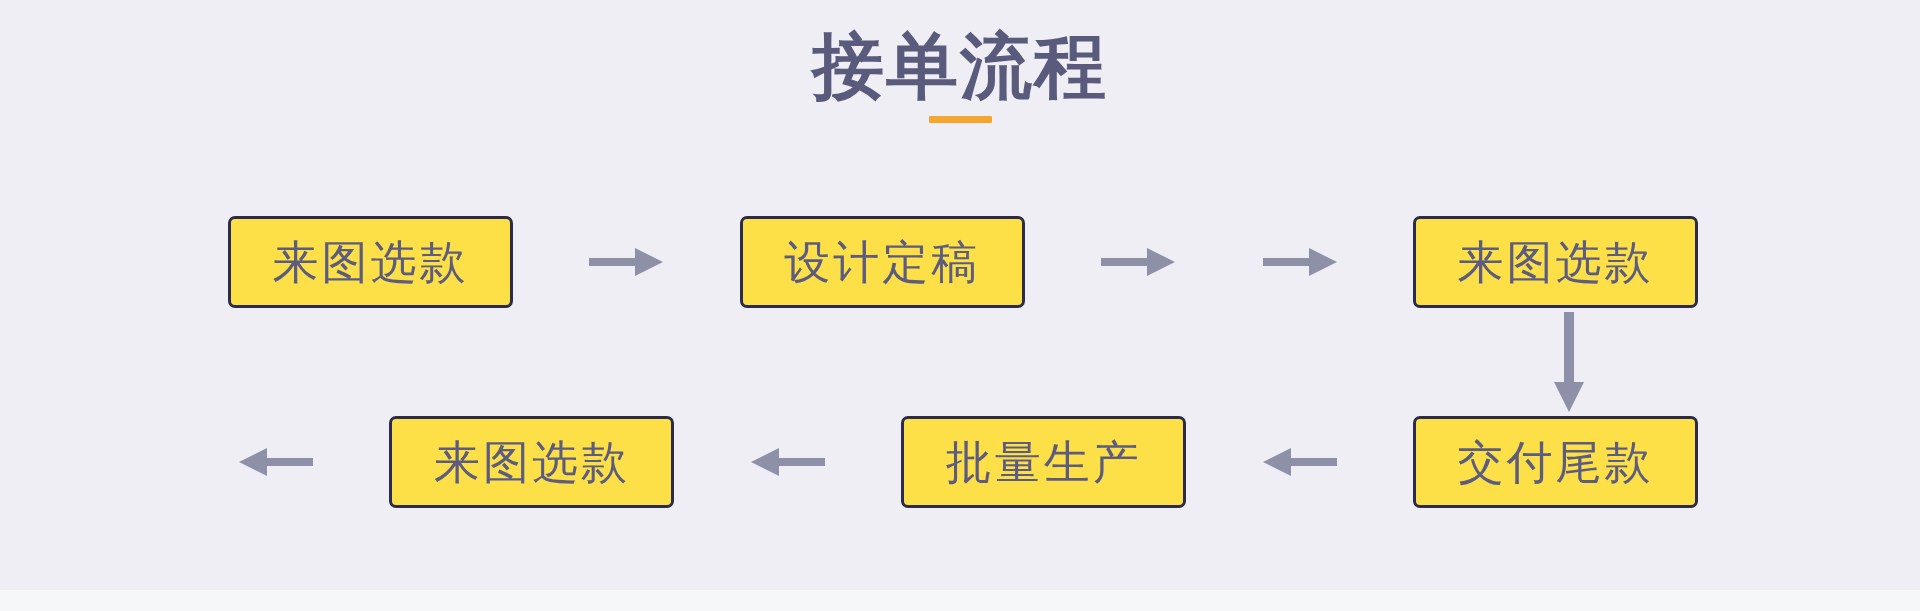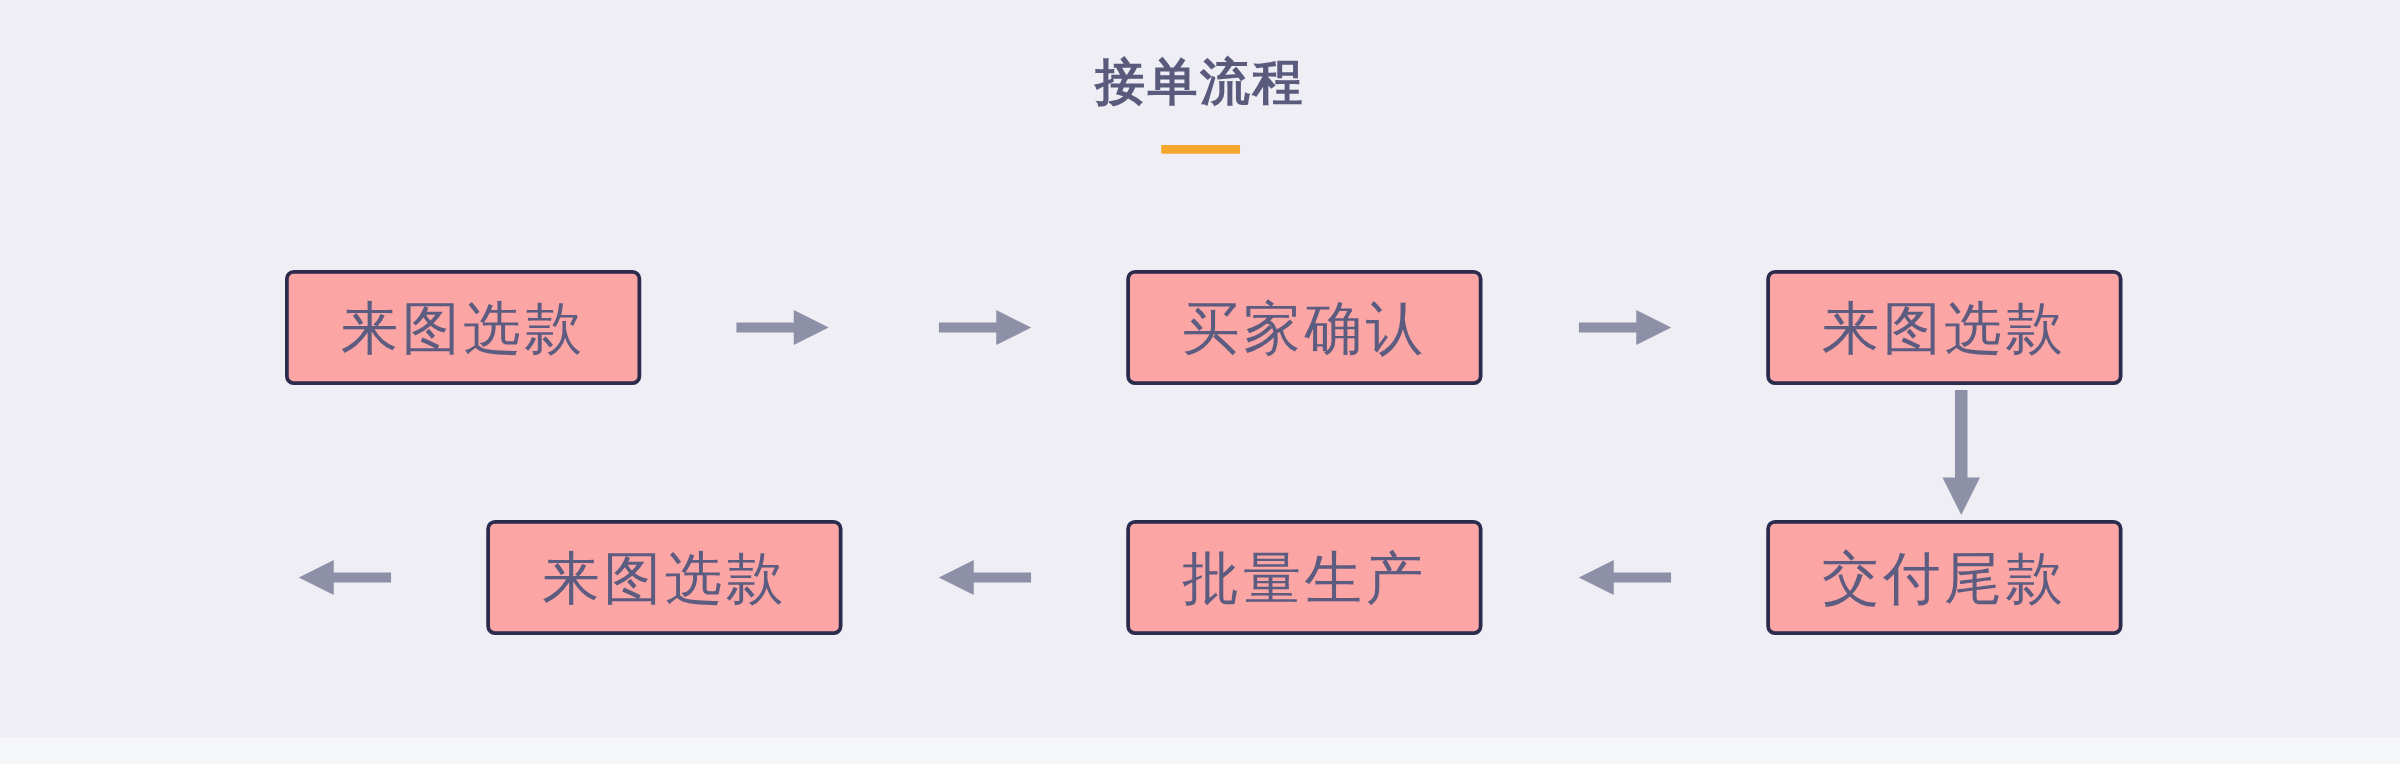--- a/index.html
+++ b/index.html
@@ -40,21 +40,21 @@
 
   
   #title-block {
     position: absolute;
     left: 0;
     top: 30px;
     width: 1920px;
     text-align: center;
   }
   #page-title {
-    font-size: 40px;
+    font-size: 72px;
     line-height: 72px;
     font-weight: bold;
     color: #5a5a7d;
     letter-spacing: 2px;
     font-family: "DejaVu Serif", "Liberation Serif", serif;
   }
   #title-rule {
     margin: 14px auto 0 auto;
     width: 63px;
     height: 7px;
@@ -74,21 +74,21 @@
   }
   #row-top    { top: 216px; }
   #row-bottom { top: 416px; }
 
   .node {
     width: 285px;
     height: 92px;
     box-sizing: border-box;
     border: 3px solid #2b2b4d;
     border-radius: 7px;
-    background: #fca5a5;
+    background: #fde047;
     display: flex;
     align-items: center;
     justify-content: center;
     color: #5c5c80;
     font-size: 46px;
     line-height: 46px;
     letter-spacing: 3px;
     font-family: "DejaVu Serif", "Liberation Serif", serif;
     white-space: nowrap;
   }
@@ -136,32 +136,32 @@
     </div>
 
     <div class="connector">
       <span>
         <svg width="74" height="34" viewBox="0 0 74 34" aria-hidden="true">
           <path d="M0 13 H46 V3 L74 17 L46 31 V21 H0 Z" fill="#8e90a8"></path>
         </svg>
       </span>
     </div>
 
+    <div class="node">
+      <span>设计定稿</span>
+    </div>
 
     <div class="connector">
       <span>
         <svg width="74" height="34" viewBox="0 0 74 34" aria-hidden="true">
           <path d="M0 13 H46 V3 L74 17 L46 31 V21 H0 Z" fill="#8e90a8"></path>
         </svg>
       </span>
     </div>
 
-    <div class="node">
-      <span>买家确认</span>
-    </div>
 
     <div class="connector">
       <span>
         <svg width="74" height="34" viewBox="0 0 74 34" aria-hidden="true">
           <path d="M0 13 H46 V3 L74 17 L46 31 V21 H0 Z" fill="#8e90a8"></path>
         </svg>
       </span>
     </div>
 
     <div class="node">

